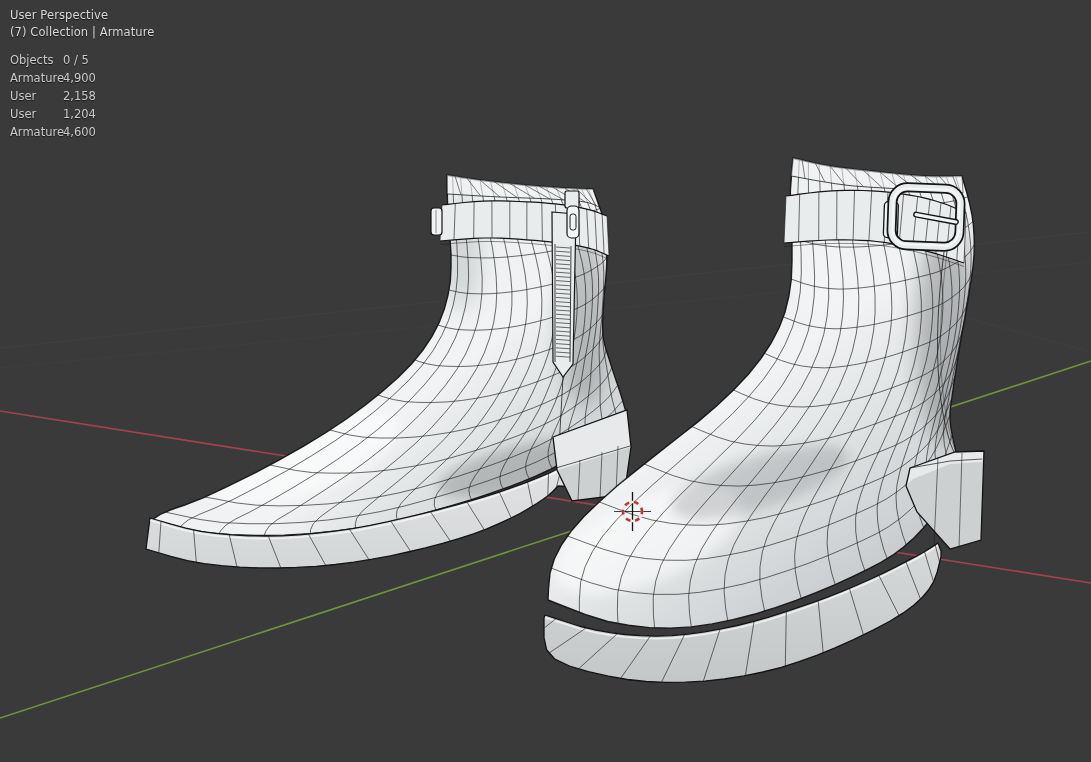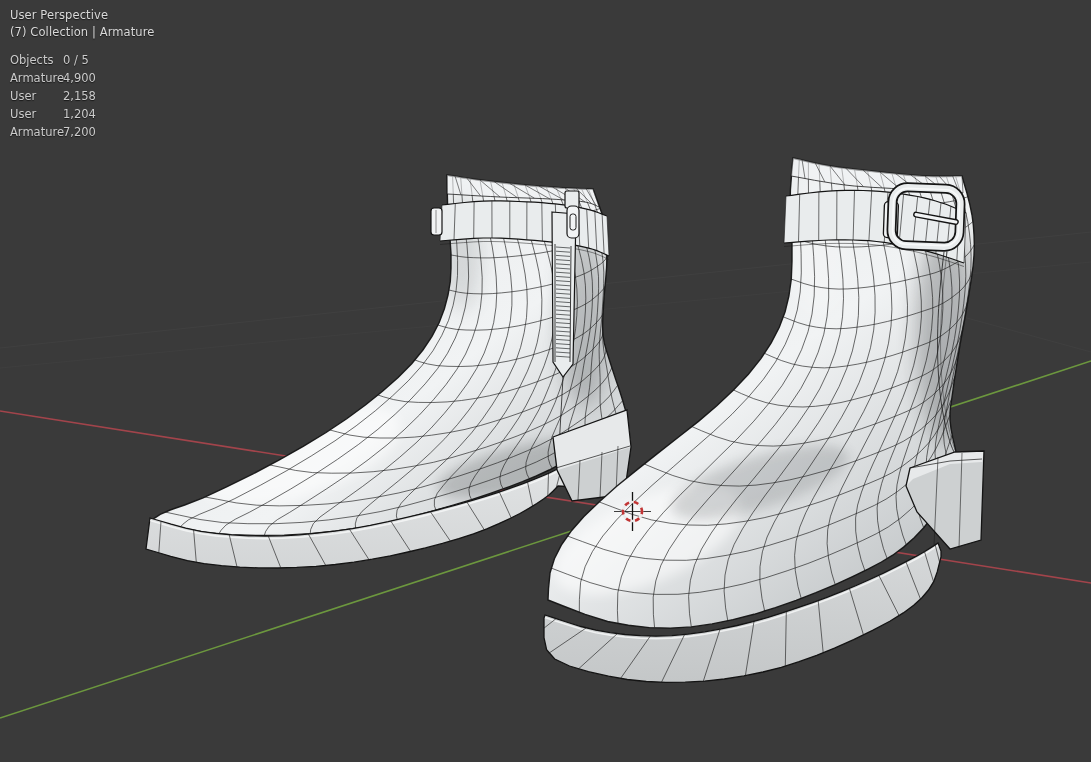--- a/index.html
+++ b/index.html
@@ -183,17 +183,17 @@
       <div class="srow">
         <span class="lbl">User</span>
         <span class="val">2,158</span>
       </div>
       <div class="srow">
         <span class="lbl">User</span>
         <span class="val">1,204</span>
       </div>
       <div class="srow">
         <span class="lbl">Armature</span>
-        <span class="val">7,200</span>
+        <span class="val">4,600</span>
       </div>
     </div>
   </div>
 </div>
 
 </body></html>

